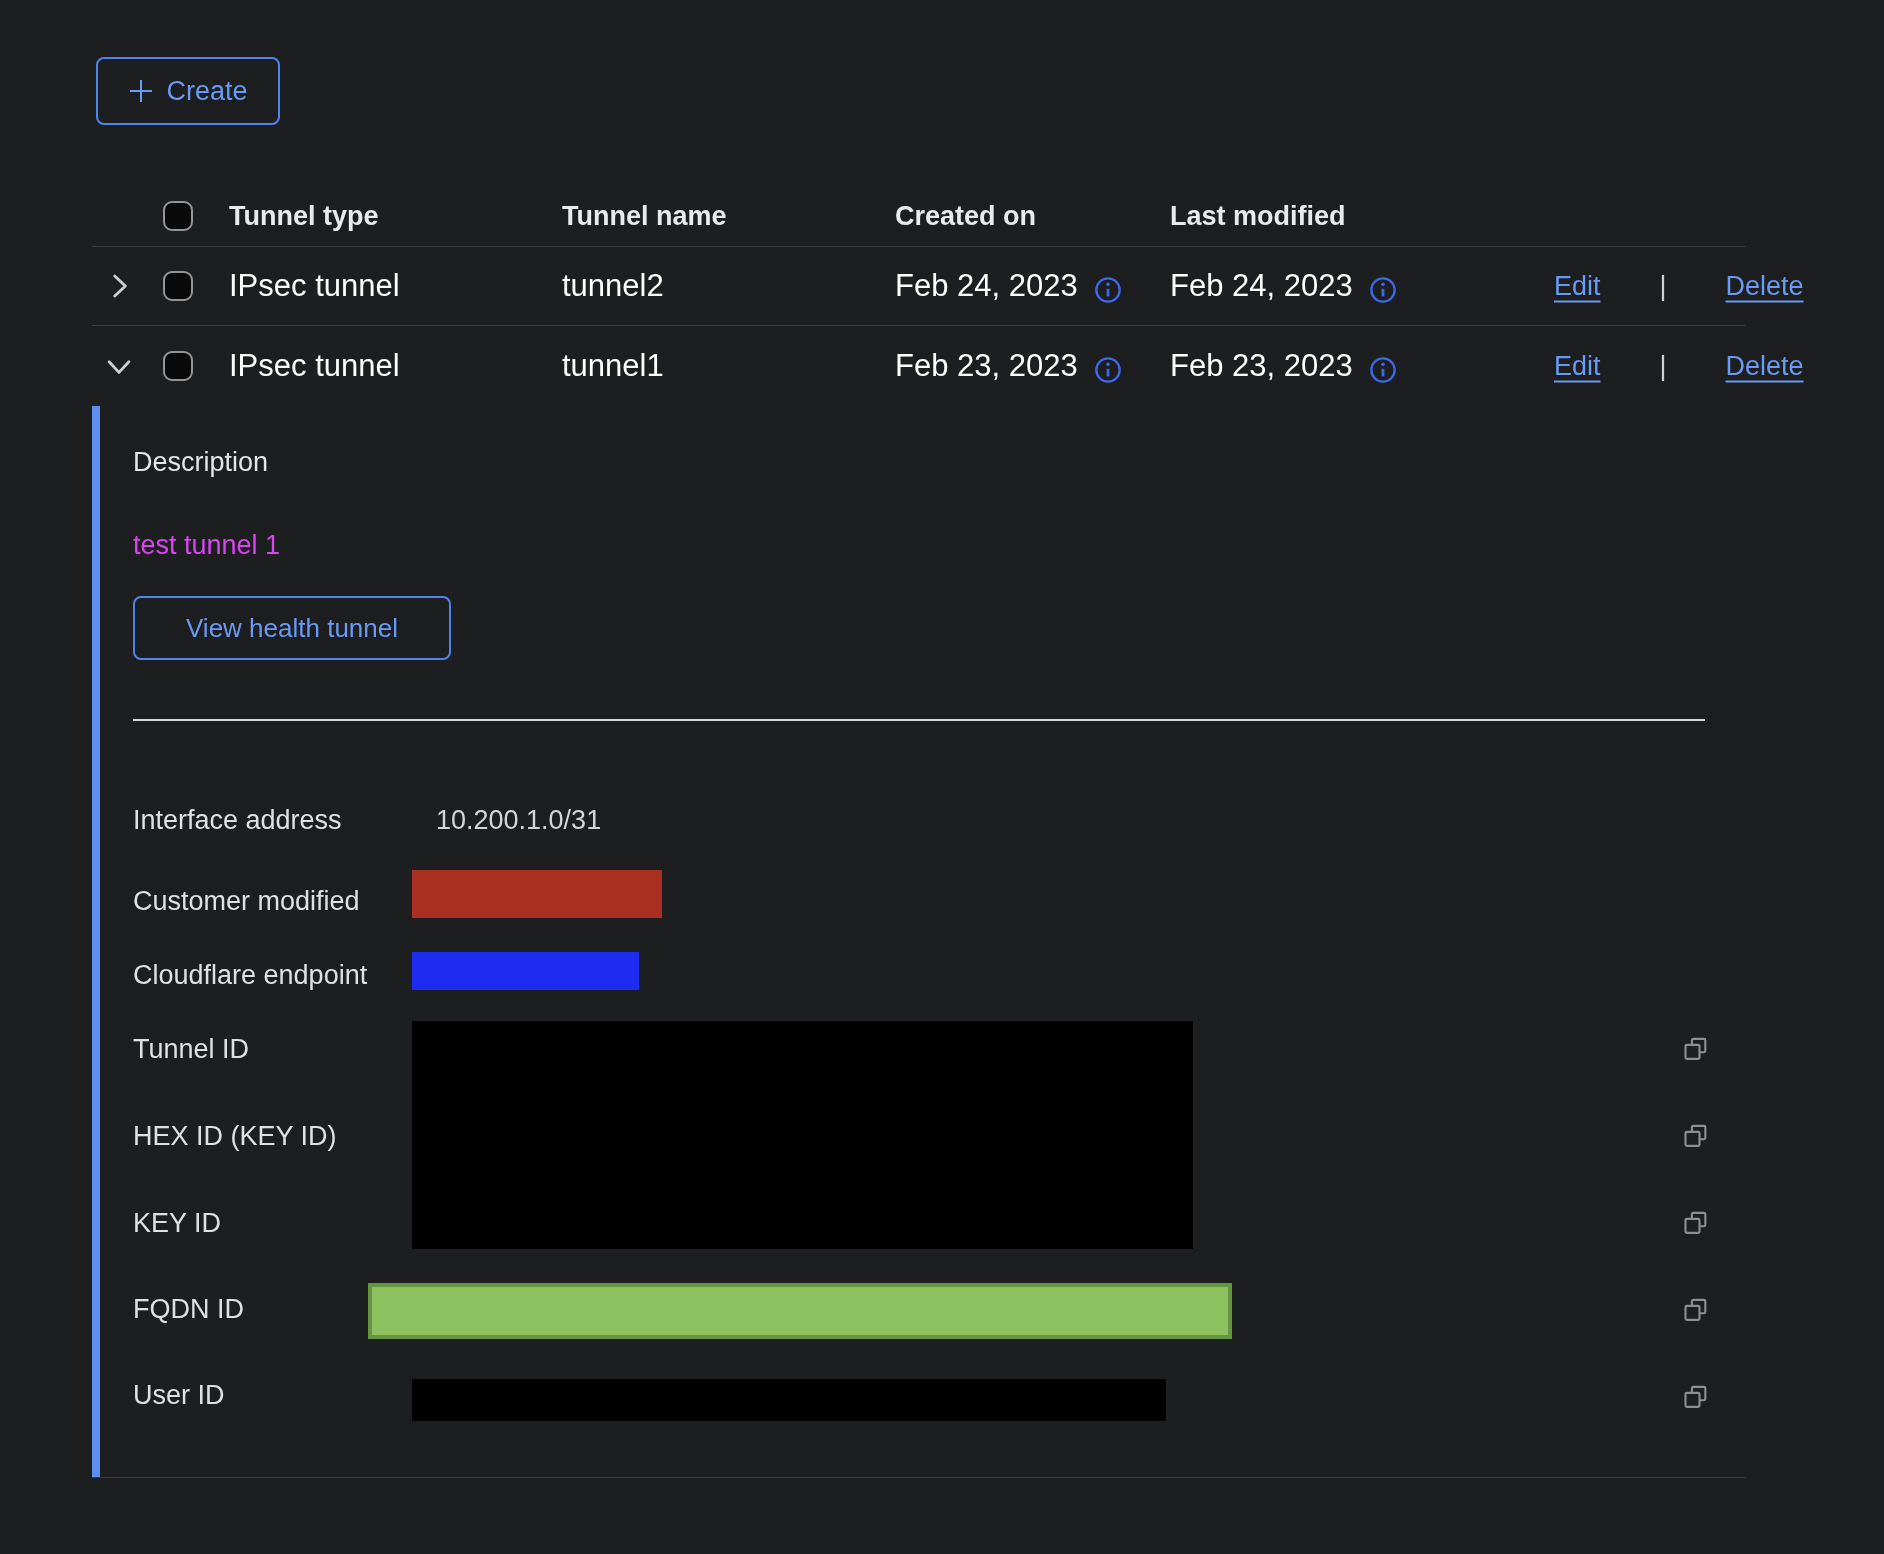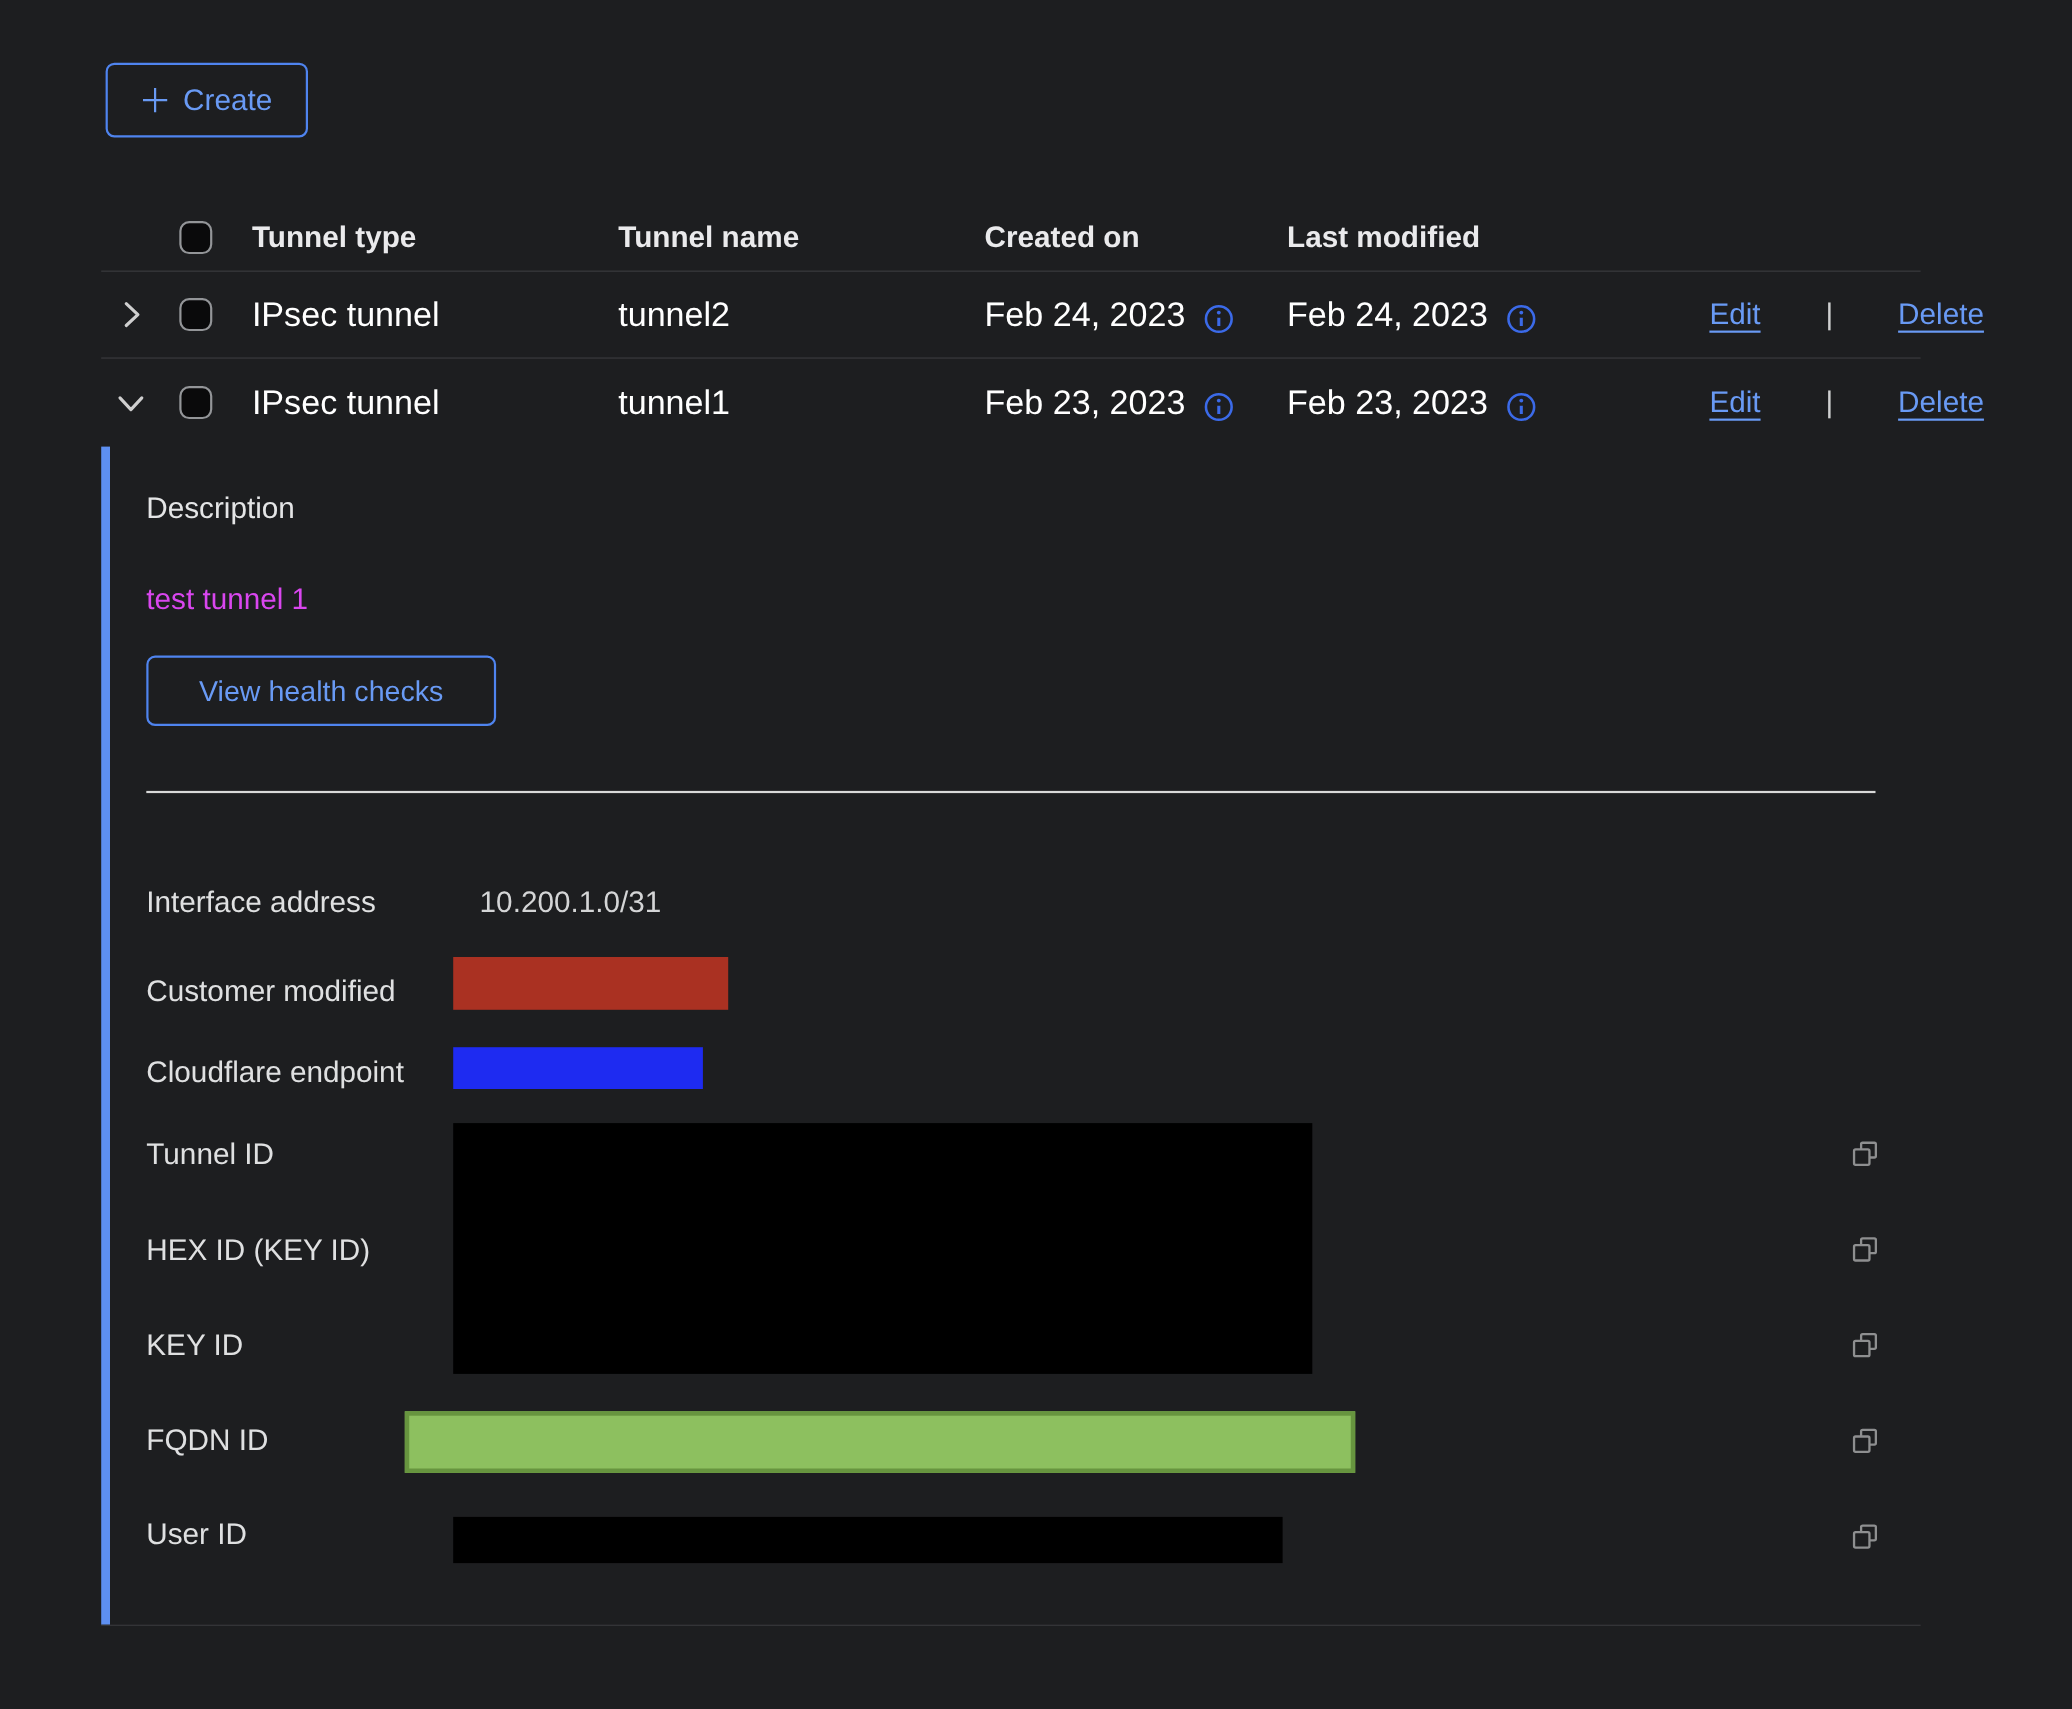--- a/index.html
+++ b/index.html
@@ -163,21 +163,21 @@
     <a class="link">Delete</a>
   </span>
 </div>
 
 <div class="abs accent-bar"></div>
 
 <span class="abs detail-label desc-label">Description</span>
 <span class="abs detail-label desc-value">test tunnel 1</span>
 
 <button class="abs outline-btn health-btn">
-  <span>View health checks</span>
+  <span>View health tunnel</span>
 </button>
 
 <div class="abs light-divider"></div>
 
 <span class="abs detail-label lbl-interface">Interface address</span>
 <span class="abs field-value val-interface">10.200.1.0/31</span>
 
 <span class="abs detail-label lbl-customer">Customer modified</span>
 <div class="redact redact-red"></div>
 

